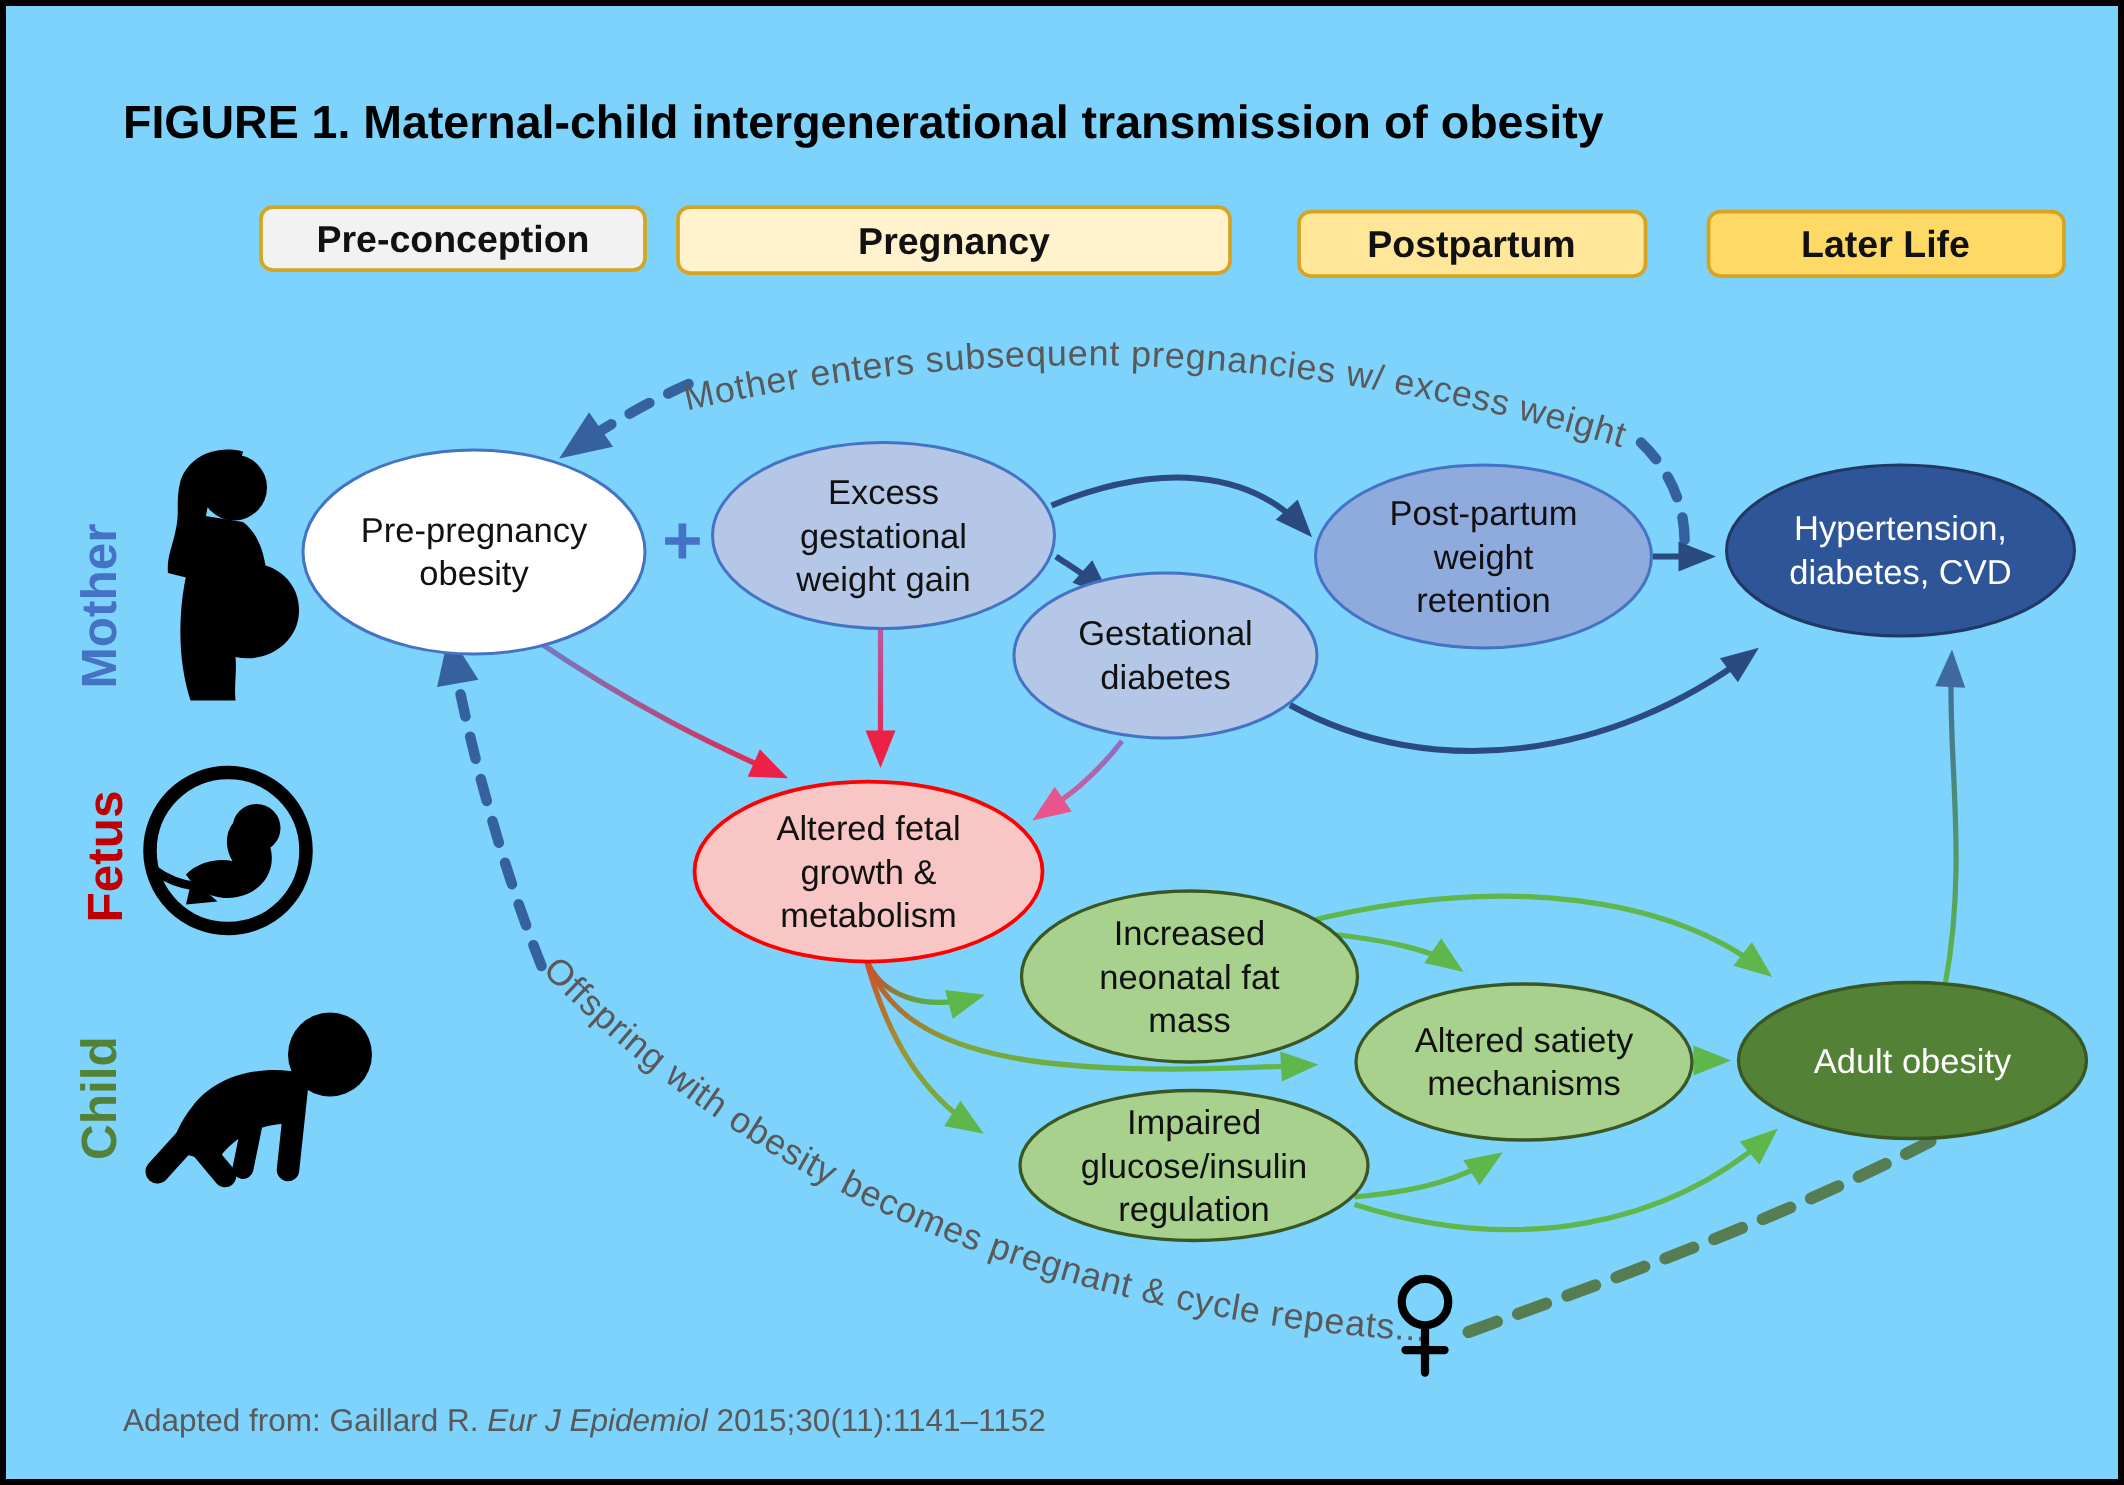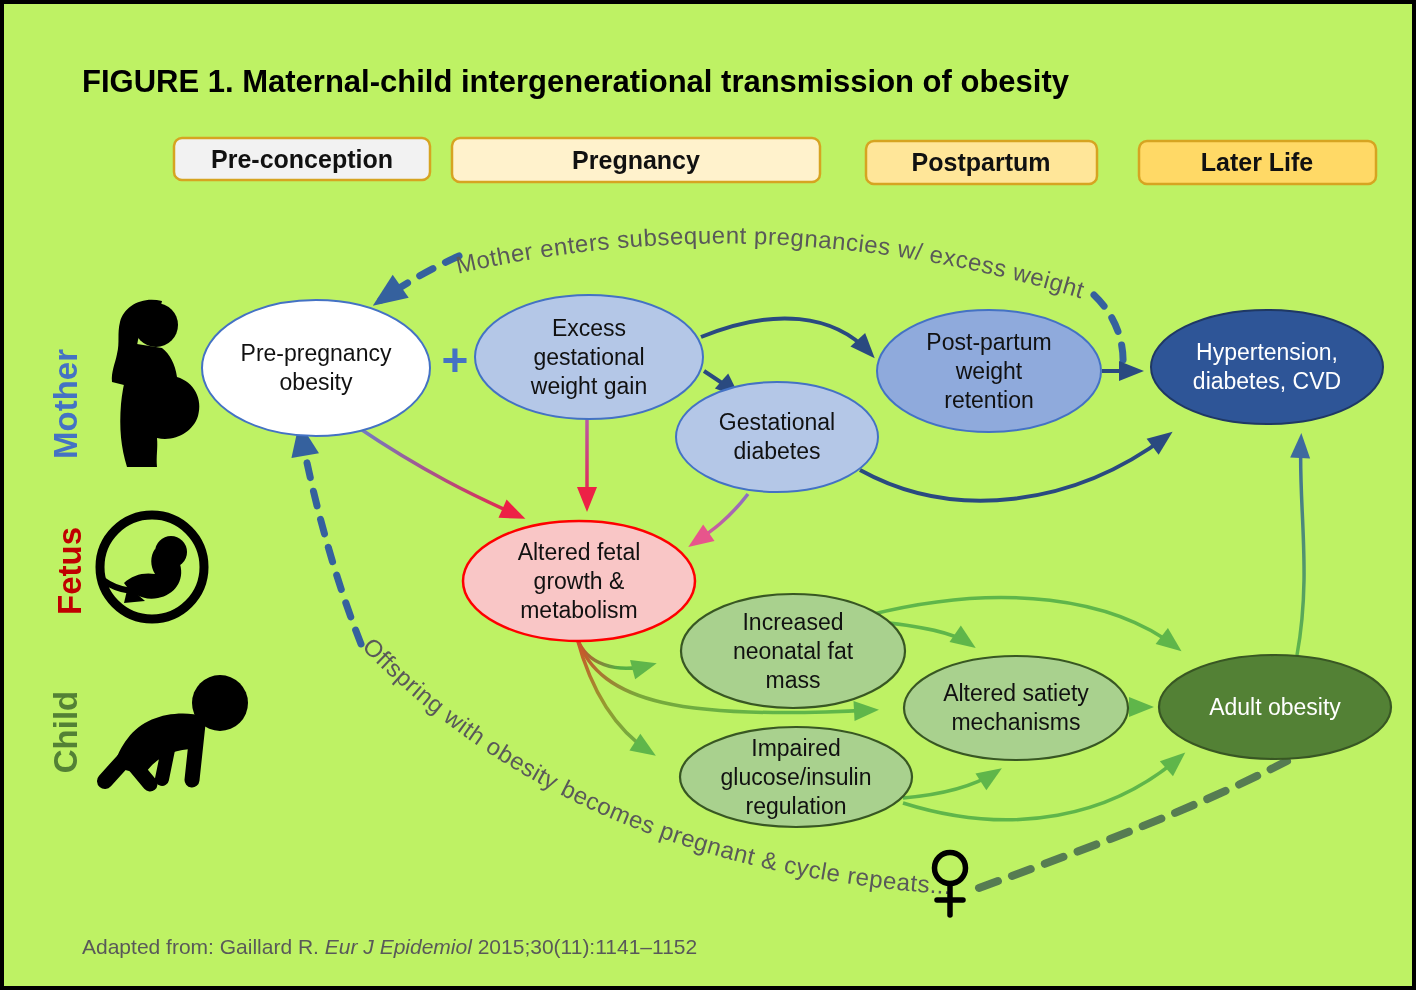--- a/index.html
+++ b/index.html
@@ -1,16 +1,16 @@
 <!DOCTYPE html>
 <html><head>
 <meta charset="utf-8">
 <style>
   html,body{margin:0;padding:0;background:#fff;}
-  .page{position:relative;width:1416px;height:990px;background:#bef264;box-sizing:border-box;
+  .page{position:relative;width:1416px;height:990px;background:#7dd3fc;box-sizing:border-box;
         border:4px solid #000;font-family:"Liberation Sans",sans-serif;overflow:hidden;}
   svg{position:absolute;left:0;top:0;}
   text{font-family:"Liberation Sans",sans-serif;}
   .title-text{font-size:31px;font-weight:bold;fill:#000;}
   .chip-rect{stroke:#d6a421;stroke-width:2.5;}
   .chip-text{font-size:25px;font-weight:bold;fill:#111;text-anchor:middle;}
   .vlabel{font-size:33px;font-weight:bold;text-anchor:middle;}
   .node-text{font-size:23px;fill:#111;text-anchor:middle;}
   .node-text-white{font-size:23px;fill:#fff;text-anchor:middle;}
   .ellipse-blue{stroke:#4472c4;stroke-width:2;}

